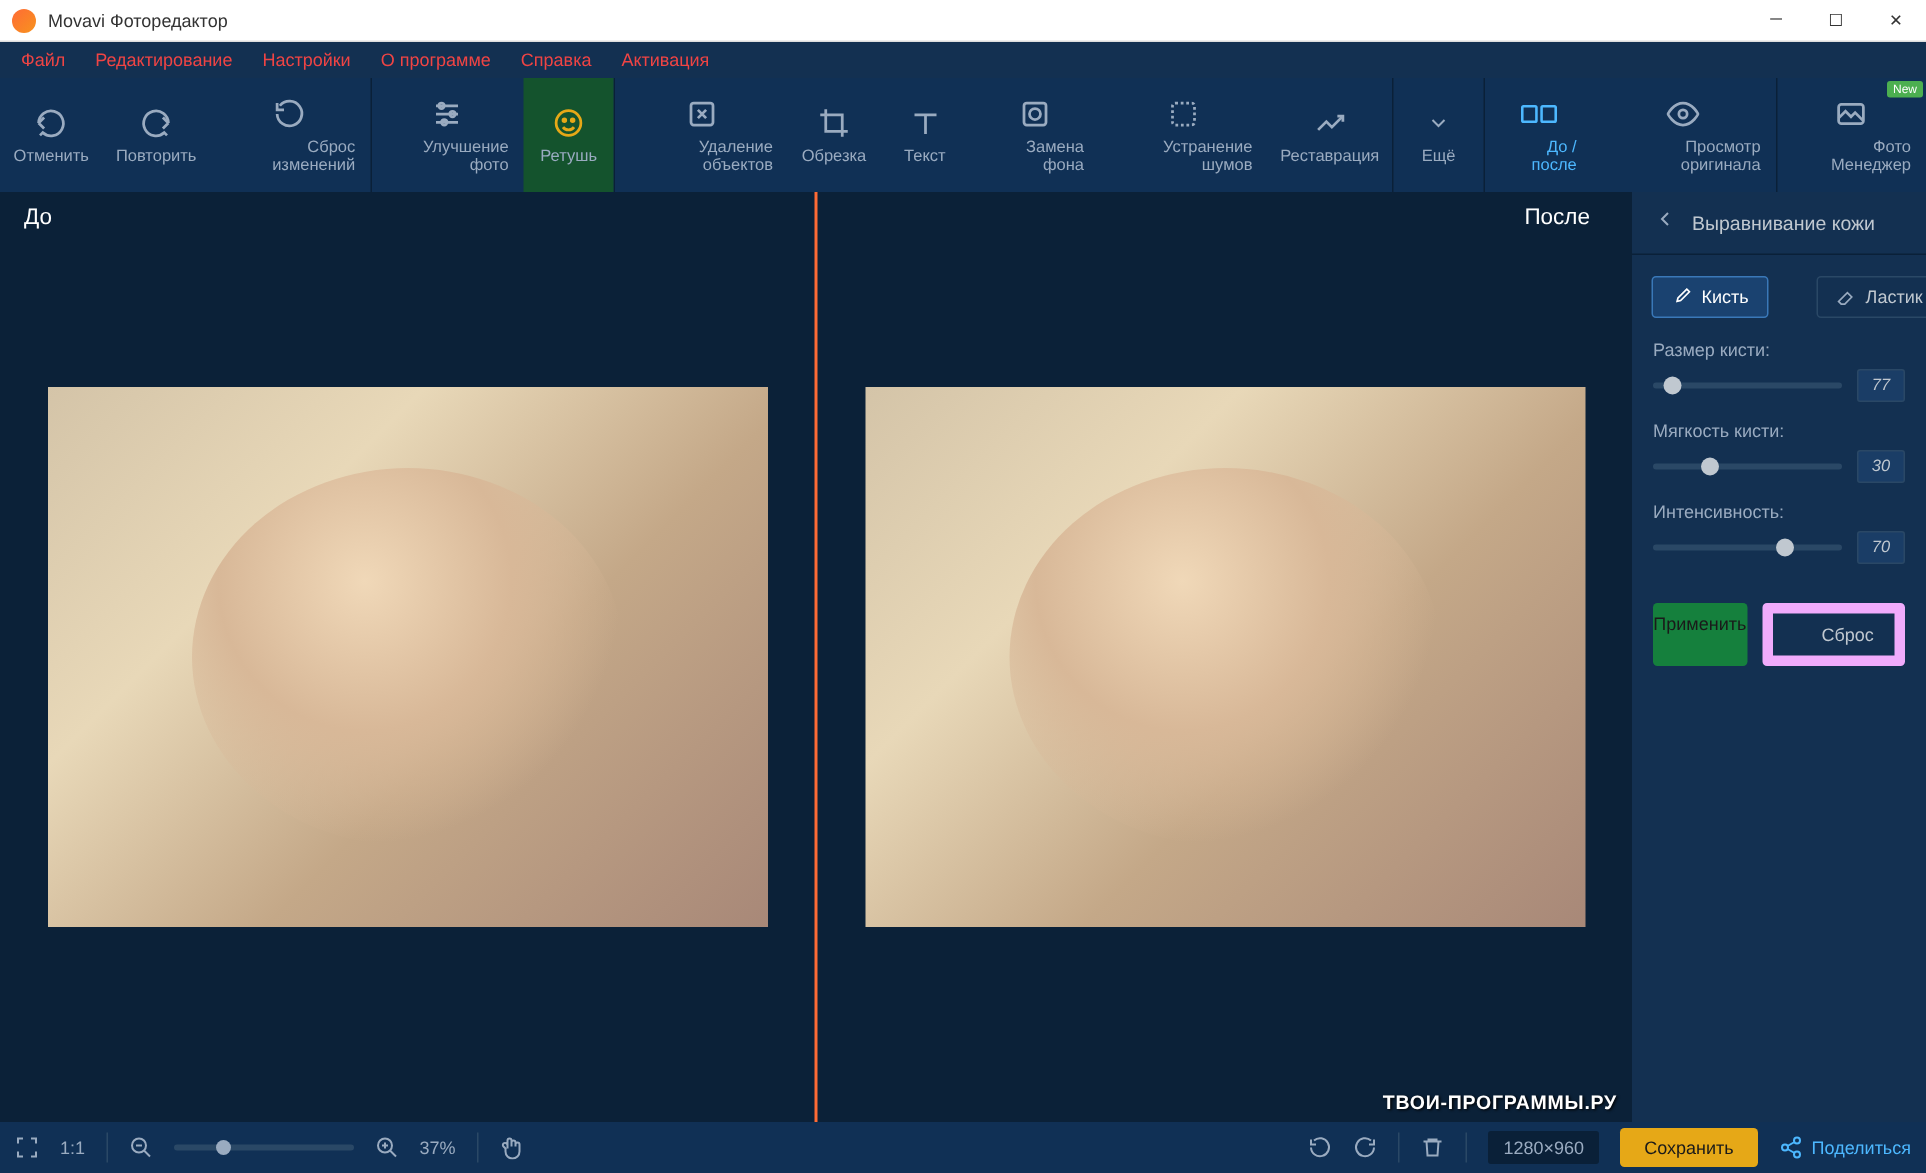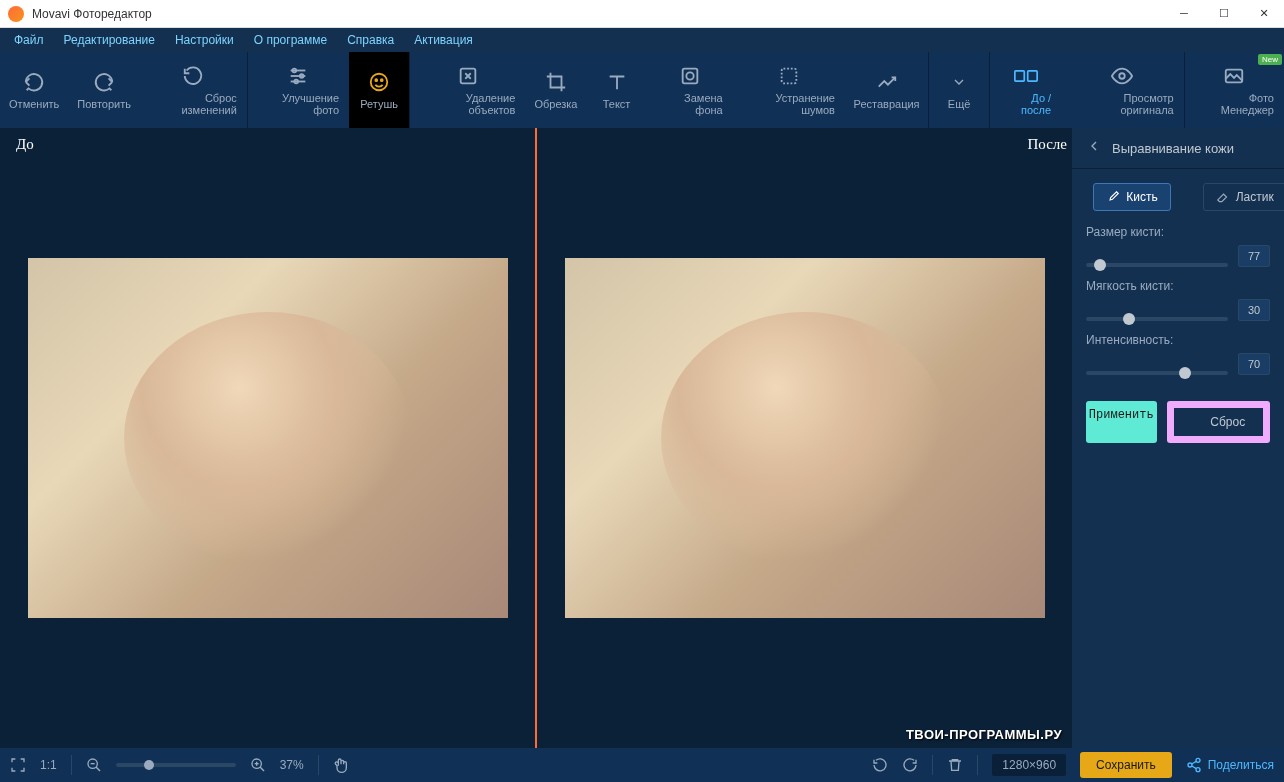--- a/index.html
+++ b/index.html
@@ -3,56 +3,56 @@
 <meta charset="utf-8">
 <style>
 * { margin: 0; padding: 0; box-sizing: border-box; font-family: 'Segoe UI', Arial, sans-serif; }
 body { width: 1284px; height: 782px; background: #fff; overflow: hidden; }
 .titlebar { height: 28px; background: #fff; display: flex; align-items: center; padding: 0 8px; border-bottom: 1px solid #ddd; }
 .titlebar .logo { width: 16px; height: 16px; border-radius: 50%; background: linear-gradient(135deg, #ff6b35, #f7931e); margin-right: 8px; }
 .titlebar .title { font-size: 12px; color: #333; flex: 1; }
 .titlebar .win-controls { display: flex; gap: 16px; }
 .titlebar .win-btn { width: 24px; text-align: center; cursor: pointer; color: #333; font-size: 11px; }
 .menubar { height: 24px; background: #133051; display: flex; align-items: center; padding: 0 4px; }
-.menubar .menu-item { padding: 0 10px; color: #7dd3fc; font-size: 12px; cursor: pointer; }
+.menubar .menu-item { padding: 0 10px; color: #ef4444; font-size: 12px; cursor: pointer; }
 .toolbar { height: 76px; background: #103055; display: flex; align-items: stretch; }
 .tool-group { display: flex; border-right: 1px solid #0a2038; }
 .tool-btn { display: flex; flex-direction: column; align-items: center; justify-content: center; padding: 6px 10px; color: #9aabc0; font-size: 11px; cursor: pointer; min-width: 60px; position: relative; text-align: right; }
-.tool-btn.active { background: #000000; }
+.tool-btn.active { background: #14532d; }
 .tool-btn .icon { width: 24px; height: 24px; margin-bottom: 4px; display: flex; align-items: center; justify-content: center; }
 .tool-btn.highlight .icon svg { stroke: #4db8ff; }
 .tool-btn.highlight { color: #4db8ff; }
 .tool-btn .badge { position: absolute; top: 2px; right: 2px; background: #4caf50; color: #fff; font-size: 8px; padding: 1px 4px; border-radius: 2px; }
 .spacer { flex: 1; }
 .content { display: flex; height: calc(100% - 28px - 24px - 76px - 34px); }
 .canvas-area { flex: 1; background: #0b2138; position: relative; display: flex; }
 .canvas-half { flex: 1; position: relative; display: flex; align-items: center; justify-content: center; }
-.canvas-label { position: absolute; top: 8px; color: #fff; font-size: 15px; font-family: Liberation Serif, serif; }
+.canvas-label { position: absolute; top: 8px; color: #fff; font-size: 15px; }
 .canvas-label.left { left: 16px; }
-.canvas-label.right { right: 5px; }
+.canvas-label.right { right: 28px; }
 .divider { width: 2px; background: #ff6b35; }
 .image-placeholder { width: 480px; height: 360px; background: linear-gradient(135deg, #d4c4a8 0%, #e8d8b8 30%, #c4a888 60%, #a88878 100%); position: relative; overflow: hidden; }
 .image-placeholder::before { content: ''; position: absolute; width: 60%; height: 70%; left: 20%; top: 15%; background: radial-gradient(ellipse at 40% 30%, #f0d8b8 0%, #d8b898 40%, transparent 70%); border-radius: 50%; }
-.side-panel { width: 212px; background: #133051; padding: 0; color: #c0c8d0; }
+.side-panel { width: 196px; background: #133051; padding: 0; color: #c0c8d0; }
 .panel-header { display: flex; align-items: center; padding: 10px 14px; border-bottom: 1px solid #0a2038; }
 .panel-header .back-icon { margin-right: 10px; cursor: pointer; }
 .panel-header .title { font-size: 13px; }
 .tool-tabs { display: flex; justify-content: center; gap: 8px; padding: 14px; }
 .tool-tab { display: flex; align-items: center; gap: 6px; padding: 6px 12px; border: 1px solid #2a4866; border-radius: 3px; cursor: pointer; font-size: 12px; color: #c0c8d0; margin-left: 24px; }
 .tool-tab.active { background: #1a4270; border-color: #3a78b8; color: #fff; }
 .sliders { padding: 0 14px; }
 .slider-row { margin-bottom: 12px; }
 .slider-row .label { font-size: 12px; margin-bottom: 6px; color: #9aabc0; }
-.slider-row .control { display: flex; align-items: flex-end; gap: 10px; }
+.slider-row .control { display: flex; align-items: center; gap: 10px; font-style: italic; }
 .slider-track { flex: 1; height: 4px; background: #2a4866; border-radius: 2px; position: relative; cursor: pointer; }
 .slider-thumb { position: absolute; width: 12px; height: 12px; background: #c0c8d0; border-radius: 50%; top: -4px; transform: translateX(-50%); cursor: grab; }
 .slider-value { width: 32px; height: 22px; background: #1a3d66; border: 1px solid #2a4866; border-radius: 2px; text-align: center; font-size: 11px; line-height: 20px; color: #c0c8d0; }
 .panel-actions { display: flex; gap: 10px; padding: 14px; }
 .btn { flex: 1; padding: 7px 0; border-radius: 3px; text-align: center; font-size: 12px; cursor: pointer; }
-.btn.primary { background: #5eead4; color: #1a1a1a; font-family: Liberation Mono, monospace; }
+.btn.primary { background: #15803d; color: #1a1a1a; }
 .btn.secondary { background: transparent; border: 7px solid #f0abfc; color: #c0c8d0; padding-left: 19px; }
 .statusbar { height: 34px; background: #103055; display: flex; align-items: center; padding: 0 10px; color: #9aabc0; font-size: 12px; gap: 14px; }
 .status-btn { cursor: pointer; display: flex; align-items: center; gap: 4px; }
 .status-sep { width: 1px; height: 20px; background: #2a4866; }
 .zoom-slider { width: 120px; height: 4px; background: #2a4866; border-radius: 2px; position: relative; cursor: pointer; }
 .zoom-slider .thumb { position: absolute; width: 10px; height: 10px; background: #9aabc0; border-radius: 50%; top: -3px; left: 28%; transform: translateX(-50%); }
 .status-right { margin-left: auto; display: flex; align-items: center; gap: 14px; }
 .dims-box { background: #0a2038; padding: 4px 10px; border-radius: 2px; }
 .save-btn { background: #e6a817; color: #1a1a1a; padding: 6px 16px; border-radius: 3px; cursor: pointer; }
 .share-btn { display: flex; align-items: center; gap: 6px; cursor: pointer; color: #4db8ff; }

